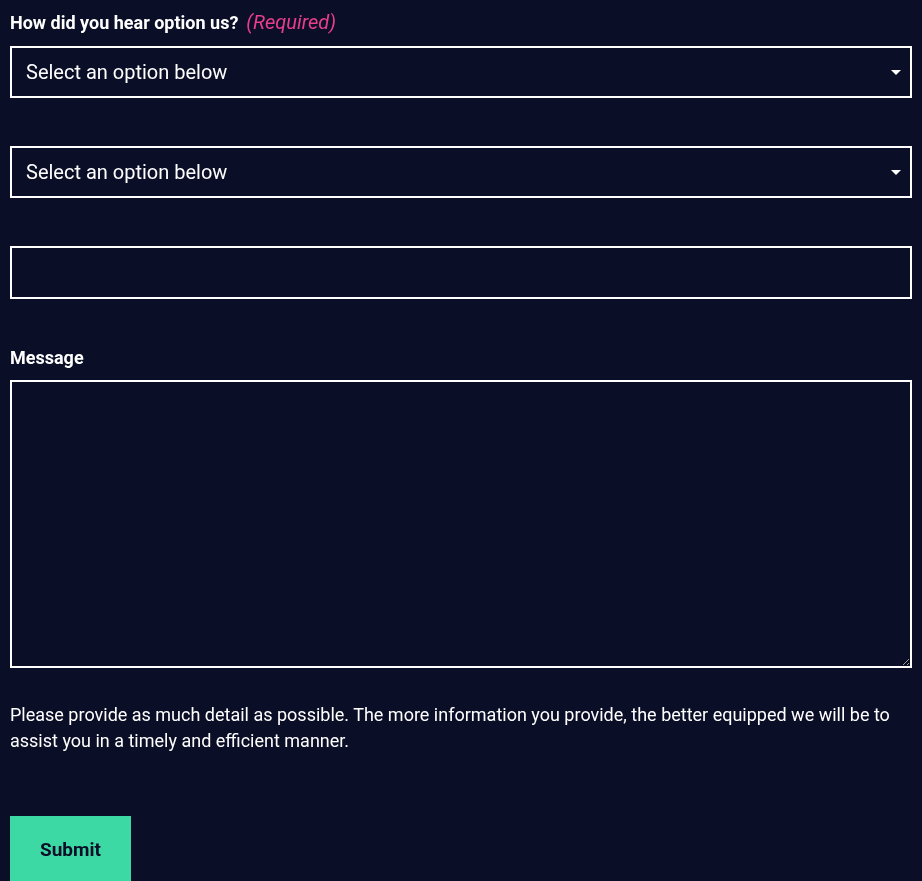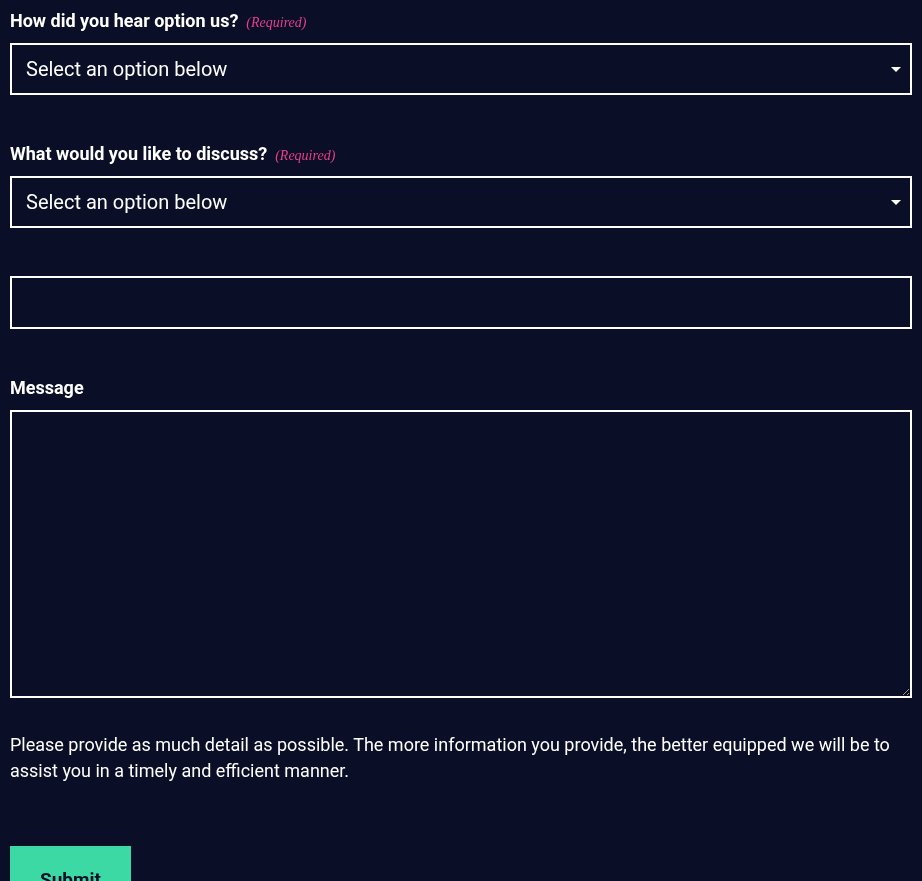--- a/index.html
+++ b/index.html
@@ -24,24 +24,23 @@
       margin-bottom: 12px;
     }
     .field-label {
       font-weight: 700;
       font-size: 18px;
       color: #ffffff;
     }
     .required-text {
       font-style: italic;
       color: #e83e8c;
-      font-size: 14px;
+      font-size: 20px;
       font-weight: 400;
       margin-left: 4px;
-      font-family: Liberation Serif, serif;
     }
     .select-wrapper {
       position: relative;
     }
     select {
       width: 100%;
       background-color: #0a0e27;
       color: #ffffff;
       border: 2px solid #ffffff;
       padding: 12px 14px;
@@ -115,24 +114,20 @@
     <select>
       <option>Select an option below</option>
     </select>
     <svg class="select-chevron" viewBox="0 0 12 12" fill="#ffffff">
       <path d="M1 4 L6 9 L11 4 Z"></path>
     </svg>
   </div>
 </div>
 
 <div class="form-group">
-  <div class="label-row">
-    <span class="field-label">What would you like to discuss?</span>
-    <span class="required-text">(Required)</span>
-  </div>
   <div class="select-wrapper">
     <select>
       <option>Select an option below</option>
     </select>
     <svg class="select-chevron" viewBox="0 0 12 12" fill="#ffffff">
       <path d="M1 4 L6 9 L11 4 Z"></path>
     </svg>
   </div>
 </div>
 

